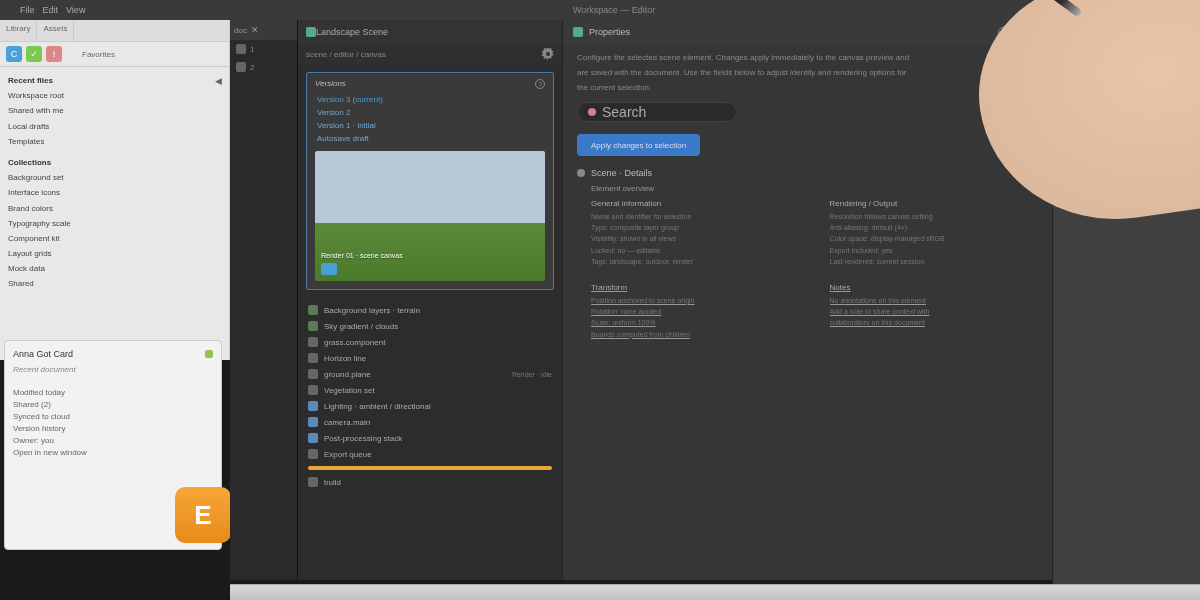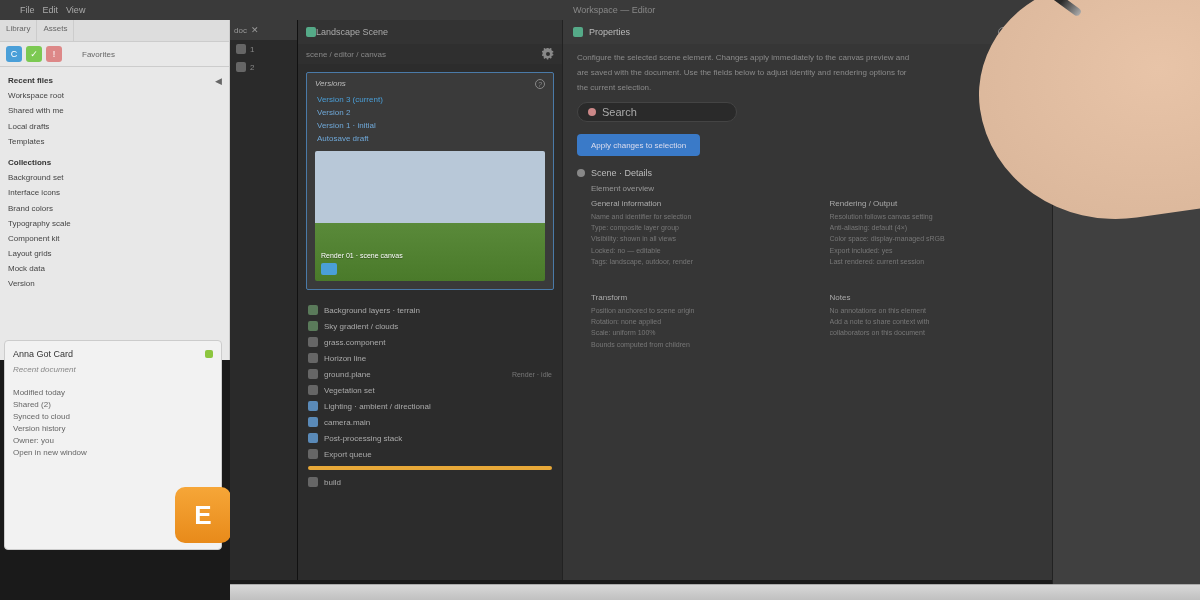--- a/index.html
+++ b/index.html
@@ -67,21 +67,21 @@
 .asset-progress { height: 4px; background: #e8a838; margin: 4px 10px; border-radius: 2px; }
 
 
 .right-panel { position: absolute; left: 562px; top: 20px; width: 490px; height: 560px; background: #363636; border-left: 1px solid #222; }
 .right-header { height: 24px; background: #3a3a3a; display: flex; align-items: center; padding: 0 10px; font-size: 9px; color: #bbb; gap: 6px; }
 .right-header-r { margin-left: auto; display: flex; gap: 4px; align-items: center; }
 .globe-icon { width: 10px; height: 10px; border: 1px solid #888; border-radius: 50%; }
 .right-body { padding: 8px 14px; font-size: 8px; color: #999; }
 .desc-line { line-height: 1.5; margin-bottom: 3px; color: #8a8a8a; overflow: hidden; white-space: nowrap; }
 .field-row { display: flex; align-items: center; gap: 10px; margin: 8px 0; }
-.field-input { flex: 0 0 160px; height: 20px; background: #2a2a2a; border: 1px solid #444; border-radius: 10px; padding: 0 10px; display: flex; align-items: center; font-size: 11px; color: #aaa; gap: 6px; }
+.field-input { flex: 0 0 160px; height: 20px; background: #2a2a2a; border: 1px solid #444; border-radius: 10px; padding: 0 10px; display: flex; align-items: center; font-size: 14px; color: #aaa; gap: 6px; }
 .field-dot { width: 8px; height: 8px; background: #c88; border-radius: 50%; }
 .pill-btn { height: 22px; background: #3a7ac8; border-radius: 4px; padding: 0 14px; display: inline-flex; align-items: center; font-size: 8px; color: #dde; margin-top: 4px; cursor: pointer; }
 
 .section-hdr { display: flex; align-items: center; gap: 6px; font-size: 9px; color: #bbb; margin: 12px 0 6px; }
 .section-hdr .dot { width: 8px; height: 8px; background: #888; border-radius: 50%; }
 .section-hdr-r { margin-left: auto; display:flex; align-items:center; gap:6px; }
 .mini-arrow { width: 8px; height: 8px; border: 1px solid #888; border-radius: 50%; }
 
 .sub-hdr { font-size: 8px; color: #999; margin: 4px 0 6px 14px; }
 .detail-cols { display: flex; gap: 30px; padding-left: 14px; }
@@ -139,21 +139,21 @@
     <div class="sidebar-item">Templates</div>
     <div class="sidebar-item"></div>
     <div class="sidebar-item sect">Collections</div>
     <div class="sidebar-item">Background set</div>
     <div class="sidebar-item">Interface icons</div>
     <div class="sidebar-item">Brand colors</div>
     <div class="sidebar-item">Typography scale</div>
     <div class="sidebar-item">Component kit</div>
     <div class="sidebar-item">Layout grids</div>
     <div class="sidebar-item">Mock data</div>
-    <div class="sidebar-item">Version</div>
+    <div class="sidebar-item">Shared</div>
   </div>
 </div>
 
 <div class="popup">
   <div class="popup-title">
     <span>Anna Got Card</span>
     <span class="popup-dot"></span>
   </div>
   <div class="popup-sub">Recent document</div>
   <div class="popup-line">Modified today</div>
@@ -306,21 +306,21 @@
       <div class="detail-col">
         <div class="detail-label">Rendering / Output</div>
         <div class="detail-line">Resolution follows canvas setting</div>
         <div class="detail-line">Anti-aliasing: default (4×)</div>
         <div class="detail-line">Color space: display-managed sRGB</div>
         <div class="detail-line">Export included: yes</div>
         <div class="detail-line">Last rendered: current session</div>
       </div>
     </div>
 
-    <div class="detail-cols" style="margin-top:26px;">
+    <div class="detail-cols" style="margin-top:16px;text-decoration:underline;">
       <div class="detail-col">
         <div class="detail-label">Transform</div>
         <div class="detail-line">Position anchored to scene origin</div>
         <div class="detail-line">Rotation: none applied</div>
         <div class="detail-line">Scale: uniform 100%</div>
         <div class="detail-line">Bounds computed from children</div>
       </div>
       <div class="detail-col">
         <div class="detail-label">Notes</div>
         <div class="detail-line">No annotations on this element</div>

